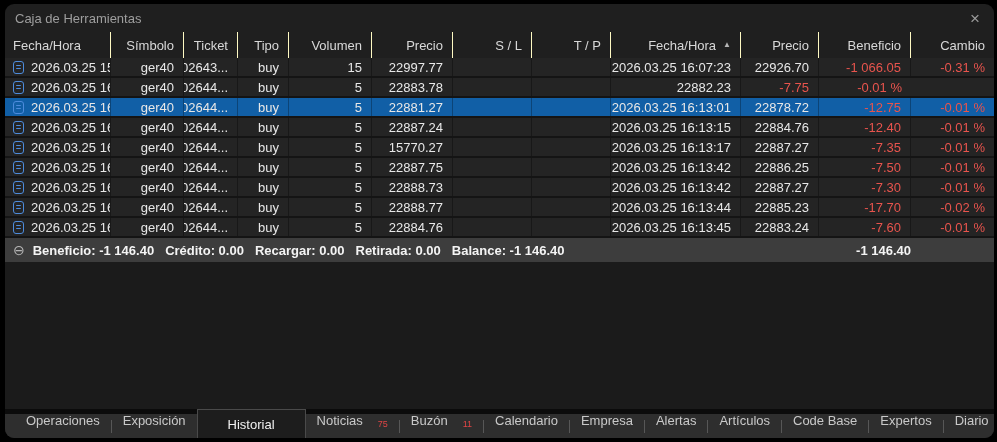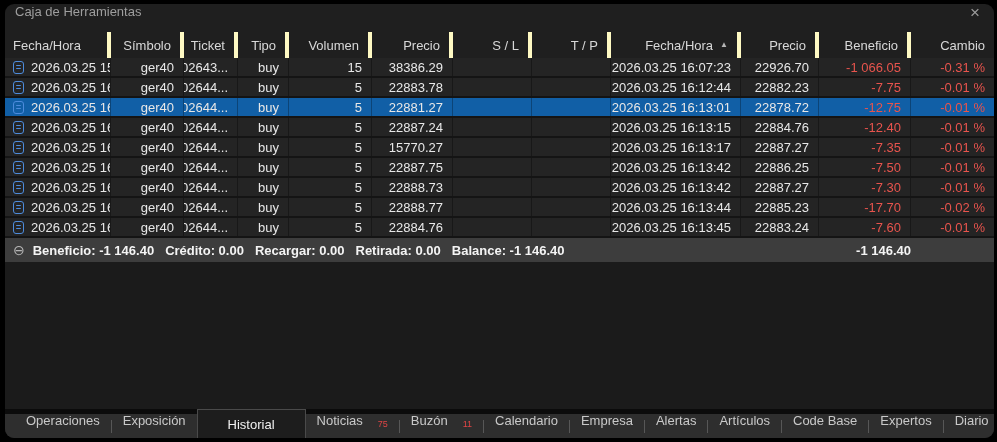--- a/index.html
+++ b/index.html
@@ -1,29 +1,29 @@
 <!DOCTYPE html>
 <html style="--sel: #115fa6; --neg: #e8544d; --badge: #e04545;"><head>
 <meta charset="utf-8">
 <style>
   html,body{margin:0;padding:0;background:#000;width:997px;height:442px;overflow:hidden;
     font-family:"Liberation Sans",sans-serif;-webkit-font-smoothing:antialiased;}
   .window{position:absolute;left:5px;top:4px;right:3px;bottom:4px;background:#1f1f1f;
     border-radius:9px;overflow:hidden;display:flex;flex-direction:column;}
   
-  .titlebar{height:28px;display:flex;padding:0 10px;flex:0 0 auto;}
+  .titlebar{height:28px;display:flex;align-items:center;padding:0 10px;flex:0 0 auto;}
   .titlebar .title{color:#9e9e9e;font-size:13px;}
   .titlebar .close{margin-left:auto;color:#9a9a9a;font-size:17px;line-height:17px;cursor:default;padding:0 4px;}
   
   .grid{display:grid;grid-template-columns:106px 73px 54px 51px 83px 81px 79px 79px 130px 78px 92px 1fr;}
   .cell{display:flex;align-items:center;font-size:13px;color:#e8e8e8;white-space:nowrap;overflow:hidden;}
   .cell.right{justify-content:flex-end;padding-right:9px;}
   .cell.left{justify-content:flex-start;padding-left:8px;gap:7px;}
   .thead{height:26px;flex:0 0 auto;background:#1f1f1f;}
-  .thead .cell{color:#d8d8d8;border-right:4px solid #fef9c3;}
+  .thead .cell{color:#d8d8d8;border-right:1px solid #fef9c3;}
   .thead .cell:last-child{border-right:none;}
   .sort-arrow{font-size:8px;color:#b5b5b5;margin-left:7px;transform:translateY(-1px);}
   .tbody{flex:0 0 auto;}
   .row{height:20px;background:#242424;border-bottom:2px solid #141414;box-sizing:border-box;}
   .row .cell{border-right:1px solid #181818;height:18px;}
   .row .cell:last-child{border-right:none;}
   .row.selected{background:var(--sel,#115fa6);}
   .row.selected .cell{border-right-color:rgba(0,0,0,.28);}
   .neg{color:var(--neg,#e8544d);}
   .oicon{display:inline-flex;flex:0 0 auto;}
@@ -103,21 +103,21 @@
               <line x1="3.2" y1="4.5" x2="7.8" y2="4.5" stroke="#4d8bdc"></line>
               <line x1="3.2" y1="7.5" x2="7.8" y2="7.5" stroke="#4d8bdc"></line>
             </svg>
           </span>
           <span>2026.03.25 15...</span>
         </div>
         <div class="cell right">ger40</div>
         <div class="cell right">502643...</div>
         <div class="cell right">buy</div>
         <div class="cell right">15</div>
-        <div class="cell right">38386.29</div>
+        <div class="cell right">22997.77</div>
         <div class="cell right"></div>
         <div class="cell right"></div>
         <div class="cell right">2026.03.25 16:07:23</div>
         <div class="cell right">22926.70</div>
         <div class="cell right neg">-1 066.05</div>
         <div class="cell right neg">-0.31 %</div>
       </div>
       <div class="row grid">
         <div class="cell left">
           <span class="oicon">
@@ -129,21 +129,20 @@
           </span>
           <span>2026.03.25 16...</span>
         </div>
         <div class="cell right">ger40</div>
         <div class="cell right">502644...</div>
         <div class="cell right">buy</div>
         <div class="cell right">5</div>
         <div class="cell right">22883.78</div>
         <div class="cell right"></div>
         <div class="cell right"></div>
-        <div class="cell right">2026.03.25 16:12:44</div>
         <div class="cell right">22882.23</div>
         <div class="cell right neg">-7.75</div>
         <div class="cell right neg">-0.01 %</div>
       </div>
       <div class="row grid selected">
         <div class="cell left">
           <span class="oicon">
             <svg width="11" height="13" viewBox="0 0 11 13">
               <rect x="0.5" y="0.5" width="10" height="12" rx="2.5" fill="none" stroke="#4d8bdc"></rect>
               <line x1="3.2" y1="4.5" x2="7.8" y2="4.5" stroke="#4d8bdc"></line>

